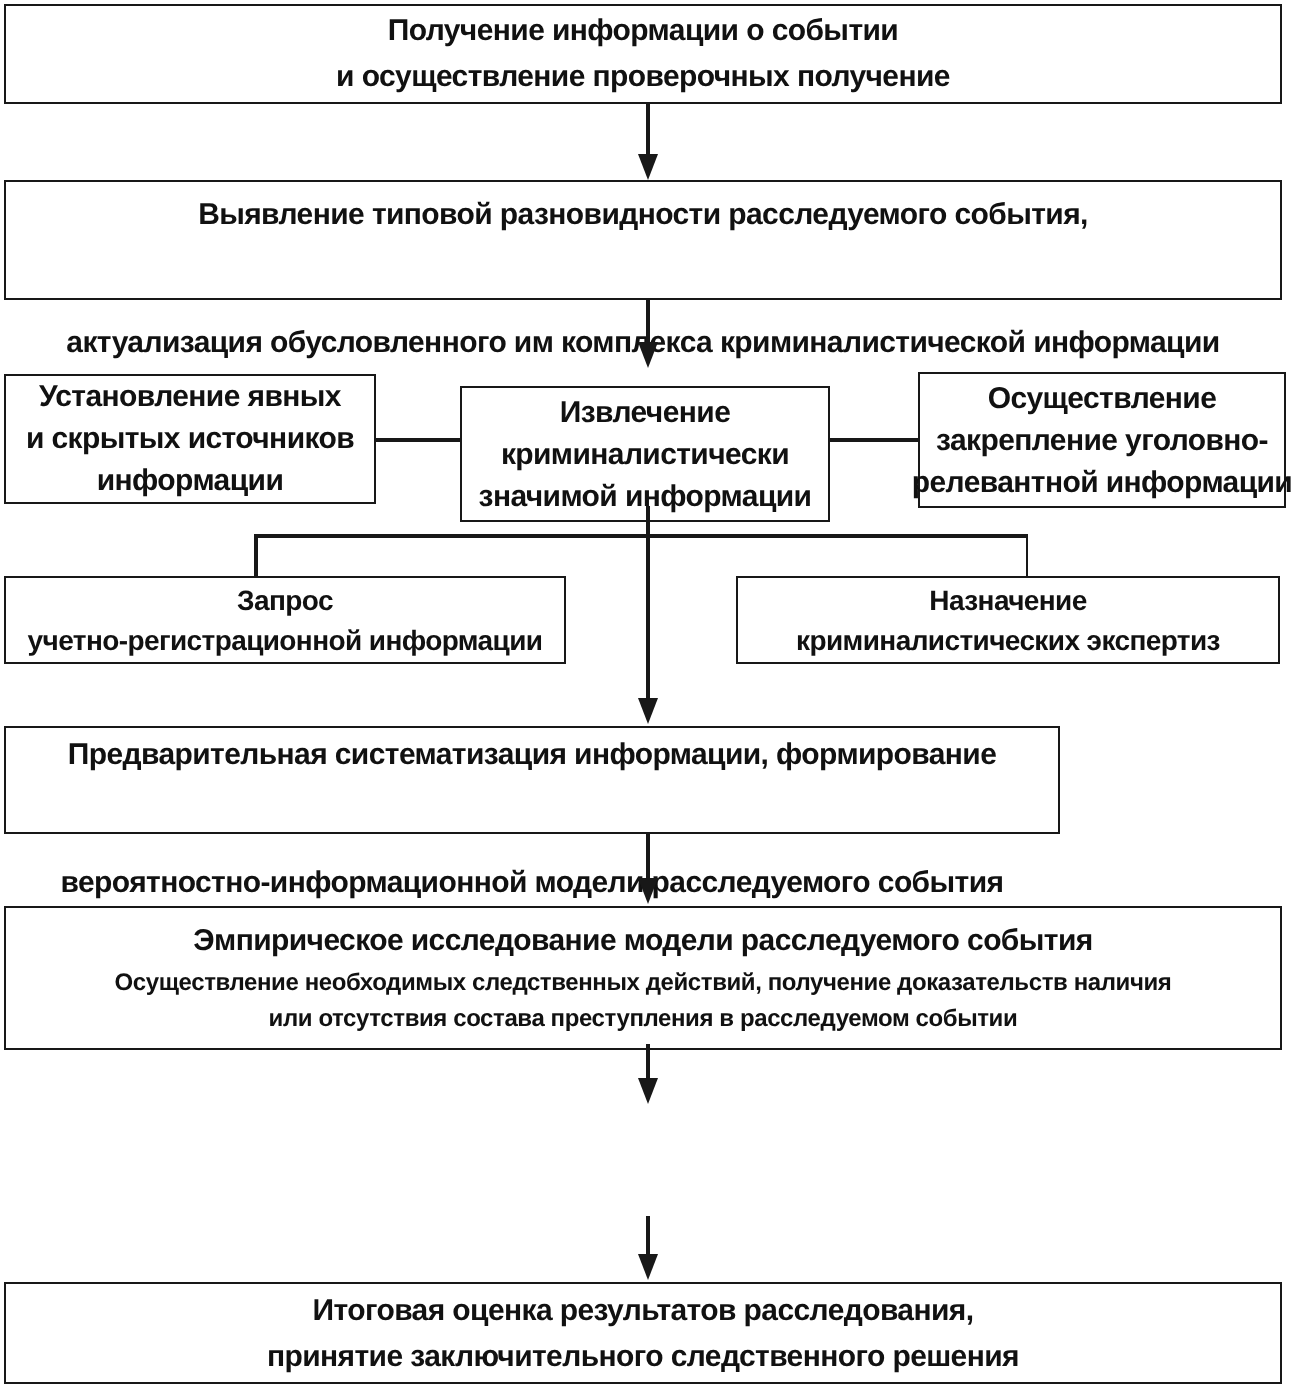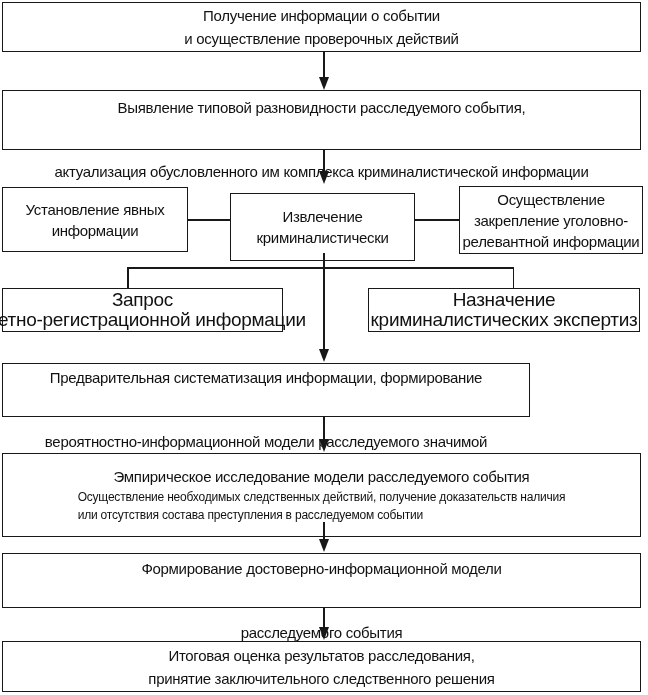--- a/index.html
+++ b/index.html
@@ -13,69 +13,71 @@
   }
   .box{
     position:absolute;
     box-sizing:border-box;
     border:1.6px solid #181818;
     background:#fff;
     display:flex;
     flex-direction:column;
     justify-content:center;
     align-items:center;
-    text-align:left;
-    font-weight:400;
+    text-align:center;
+    font-weight:700;
     letter-spacing:-0.3px;
   }
   .ln{white-space:nowrap;}
   .f15 .ln{font-size:15px;line-height:23px;}
   .f15b .ln{font-size:15px;line-height:24px;margin-top:40px;}
   .f14 .ln{font-size:15px;line-height:21px;}
-  .f14b .ln{font-size:19px;line-height:20px;}
+  .f14b .ln{font-size:14px;line-height:20px;}
   .sub .ln{font-size:12px;line-height:18.5px;letter-spacing:-0.2px;}
   .b6 .title{font-size:15px;line-height:22px;}
   .vline{position:absolute;width:1.6px;background:#181818;}
   .hline{position:absolute;height:1.6px;background:#181818;}
   .arrowhead{
     position:absolute;width:0;height:0;
     border-left:5px solid transparent;
     border-right:5px solid transparent;
     border-top:13px solid #181818;
   }
 </style>
 </head>
 <body>
 
 <div class="diagram">
 
   <div class="box f15" style="left:2px;top:2px;width:639px;height:50px">
     <div class="ln">Получение информации о событии</div>
-    <div class="ln">и осуществление проверочных действий</div>
+    <div class="ln">и осуществление проверочных получение</div>
   </div>
 
   <div class="vline" style="left:323px;top:52px;height:27px"></div>
   <div class="arrowhead" style="left:319px;top:77px"></div>
 
   <div class="box f15b" style="left:2px;top:90px;width:639px;height:60px">
     <div class="ln">Выявление типовой разновидности расследуемого события,</div>
     <div class="ln">актуализация обусловленного им комплекса криминалистической информации</div>
   </div>
 
   <div class="vline" style="left:323px;top:150px;height:23px"></div>
   <div class="arrowhead" style="left:319px;top:171px"></div>
 
   <div class="box f14" style="left:2px;top:187px;width:186px;height:65px">
     <div class="ln">Установление явных</div>
+    <div class="ln">и скрытых источников</div>
     <div class="ln">информации</div>
   </div>
 
   <div class="box f14" style="left:230px;top:193px;width:185px;height:68px">
     <div class="ln">Извлечение</div>
     <div class="ln">криминалистически</div>
+    <div class="ln">значимой информации</div>
   </div>
 
   <div class="box f14" style="left:459px;top:186px;width:184px;height:68px">
     <div class="ln">Осуществление</div>
     <div class="ln">закрепление уголовно-</div>
     <div class="ln">релевантной информации</div>
   </div>
 
   <div class="hline" style="left:188px;top:219px;width:42px"></div>
   <div class="hline" style="left:415px;top:219px;width:44px"></div>
@@ -91,41 +93,37 @@
     <div class="ln">учетно-регистрационной информации</div>
   </div>
 
   <div class="box f14b" style="left:368px;top:288px;width:272px;height:44px">
     <div class="ln">Назначение</div>
     <div class="ln">криминалистических экспертиз</div>
   </div>
 
   <div class="box f15b" style="left:2px;top:363px;width:528px;height:54px">
     <div class="ln">Предварительная систематизация информации, формирование</div>
-    <div class="ln">вероятностно-информационной модели расследуемого значимой</div>
+    <div class="ln">вероятностно-информационной модели расследуемого события</div>
   </div>
 
   <div class="vline" style="left:323px;top:417px;height:23px"></div>
   <div class="arrowhead" style="left:319px;top:439px"></div>
 
-  <div class="box b6" style="left:2px;top:453px;width:639px;height:84px">
+  <div class="box b6" style="left:2px;top:453px;width:639px;height:72px">
     <div class="ln title">Эмпирическое исследование модели расследуемого события</div>
     <div class="sub">
       <div class="ln">Осуществление необходимых следственных действий, получение доказательств наличия</div>
       <div class="ln">или отсутствия состава преступления в расследуемом событии</div>
     </div>
   </div>
 
   <div class="vline" style="left:323px;top:522px;height:19px"></div>
   <div class="arrowhead" style="left:319px;top:539px"></div>
 
-  <div class="box f15b" style="left:2px;top:553px;width:639px;height:55px">
-    <div class="ln">Формирование достоверно-информационной модели</div>
-    <div class="ln">расследуемого события</div>
-  </div>
 
   <div class="vline" style="left:323px;top:608px;height:21px"></div>
   <div class="arrowhead" style="left:319px;top:627px"></div>
 
   <div class="box f15" style="left:2px;top:641px;width:639px;height:51px">
     <div class="ln">Итоговая оценка результатов расследования,</div>
     <div class="ln">принятие заключительного следственного решения</div>
   </div>
 
 </div>

